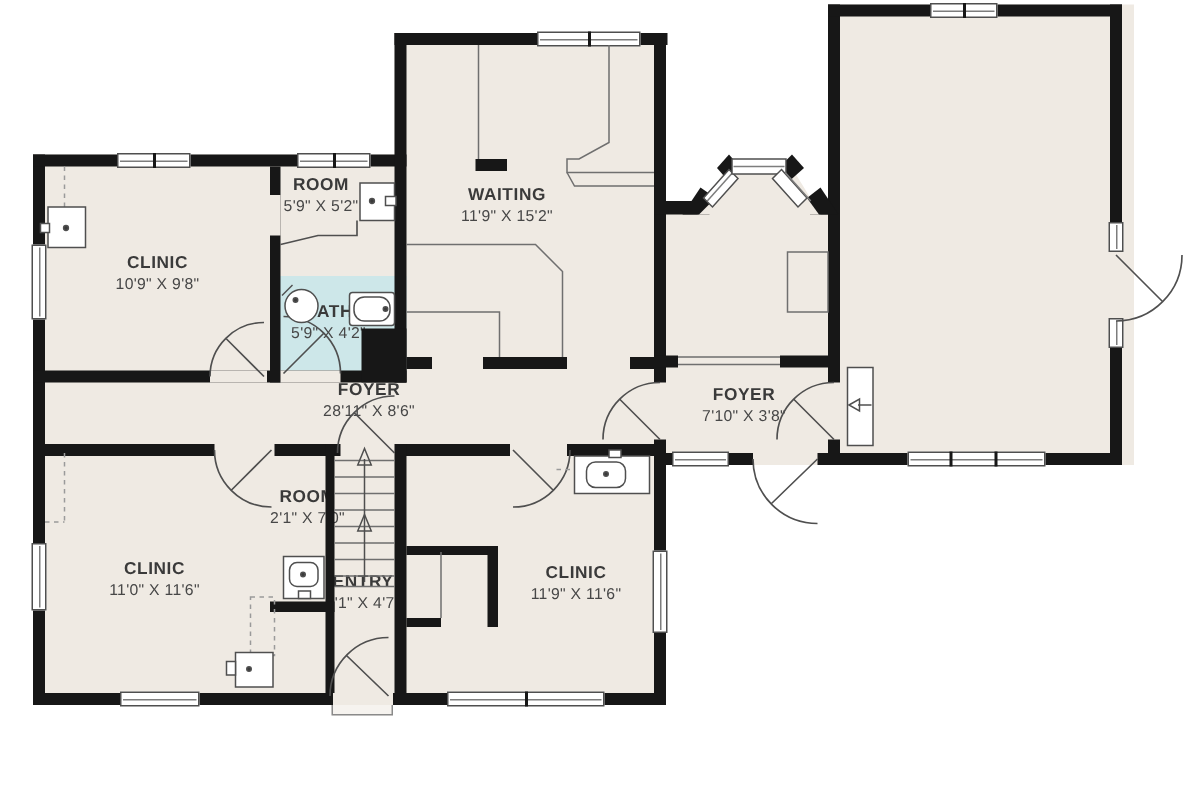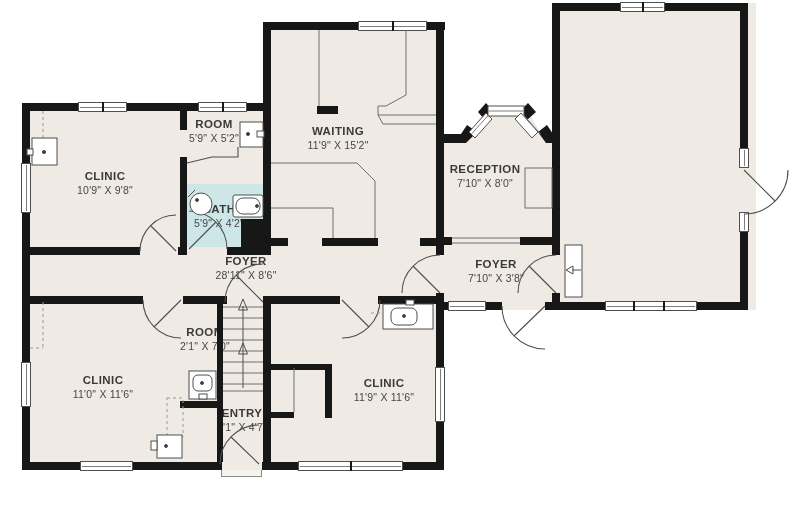--- a/index.html
+++ b/index.html
@@ -107,45 +107,41 @@
     <div class="dm">10'9" X 9'8"</div>
   </div>
   <div class="lbl" style="left:214px;top:131px;">
     <div class="nm">ROOM</div>
     <div class="dm">5'9" X 5'2"</div>
   </div>
   <div class="lbl" style="left:338px;top:138px;">
     <div class="nm">WAITING</div>
     <div class="dm">11'9" X 15'2"</div>
   </div>
-  <div class="lbl" style="left:485px;top:176px;">
-    <div class="nm">RECEPTION</div>
-    <div class="dm">7'10" X 8'0"</div>
-  </div>
   <div class="lbl" style="left:219px;top:216px;">
     <div class="nm">BATH</div>
     <div class="dm">5'9" X 4'2"</div>
   </div>
   <div class="lbl" style="left:246px;top:268px;">
     <div class="nm">FOYER</div>
     <div class="dm">28'11" X 8'6"</div>
   </div>
   <div class="lbl" style="left:496px;top:271px;">
     <div class="nm">FOYER</div>
     <div class="dm">7'10" X 3'8"</div>
   </div>
   <div class="lbl" style="left:103px;top:387px;">
     <div class="nm">CLINIC</div>
     <div class="dm">11'0" X 11'6"</div>
   </div>
   <div class="lbl" style="left:205px;top:339px;">
     <div class="nm">ROOM</div>
     <div class="dm">2'1" X 7'0"</div>
   </div>
-  <div class="lbl" style="left:242px;top:420px;">
+  <div class="lbl" style="left:242px;top:396px;">
     <div class="nm">ENTRY</div>
     <div class="dm">3'1" X 4'7"</div>
   </div>
   <div class="lbl" style="left:384px;top:390px;">
     <div class="nm">CLINIC</div>
     <div class="dm">11'9" X 11'6"</div>
   </div>
 
   <svg class="ov" width="800" height="530" viewBox="0 0 800 530">
 

